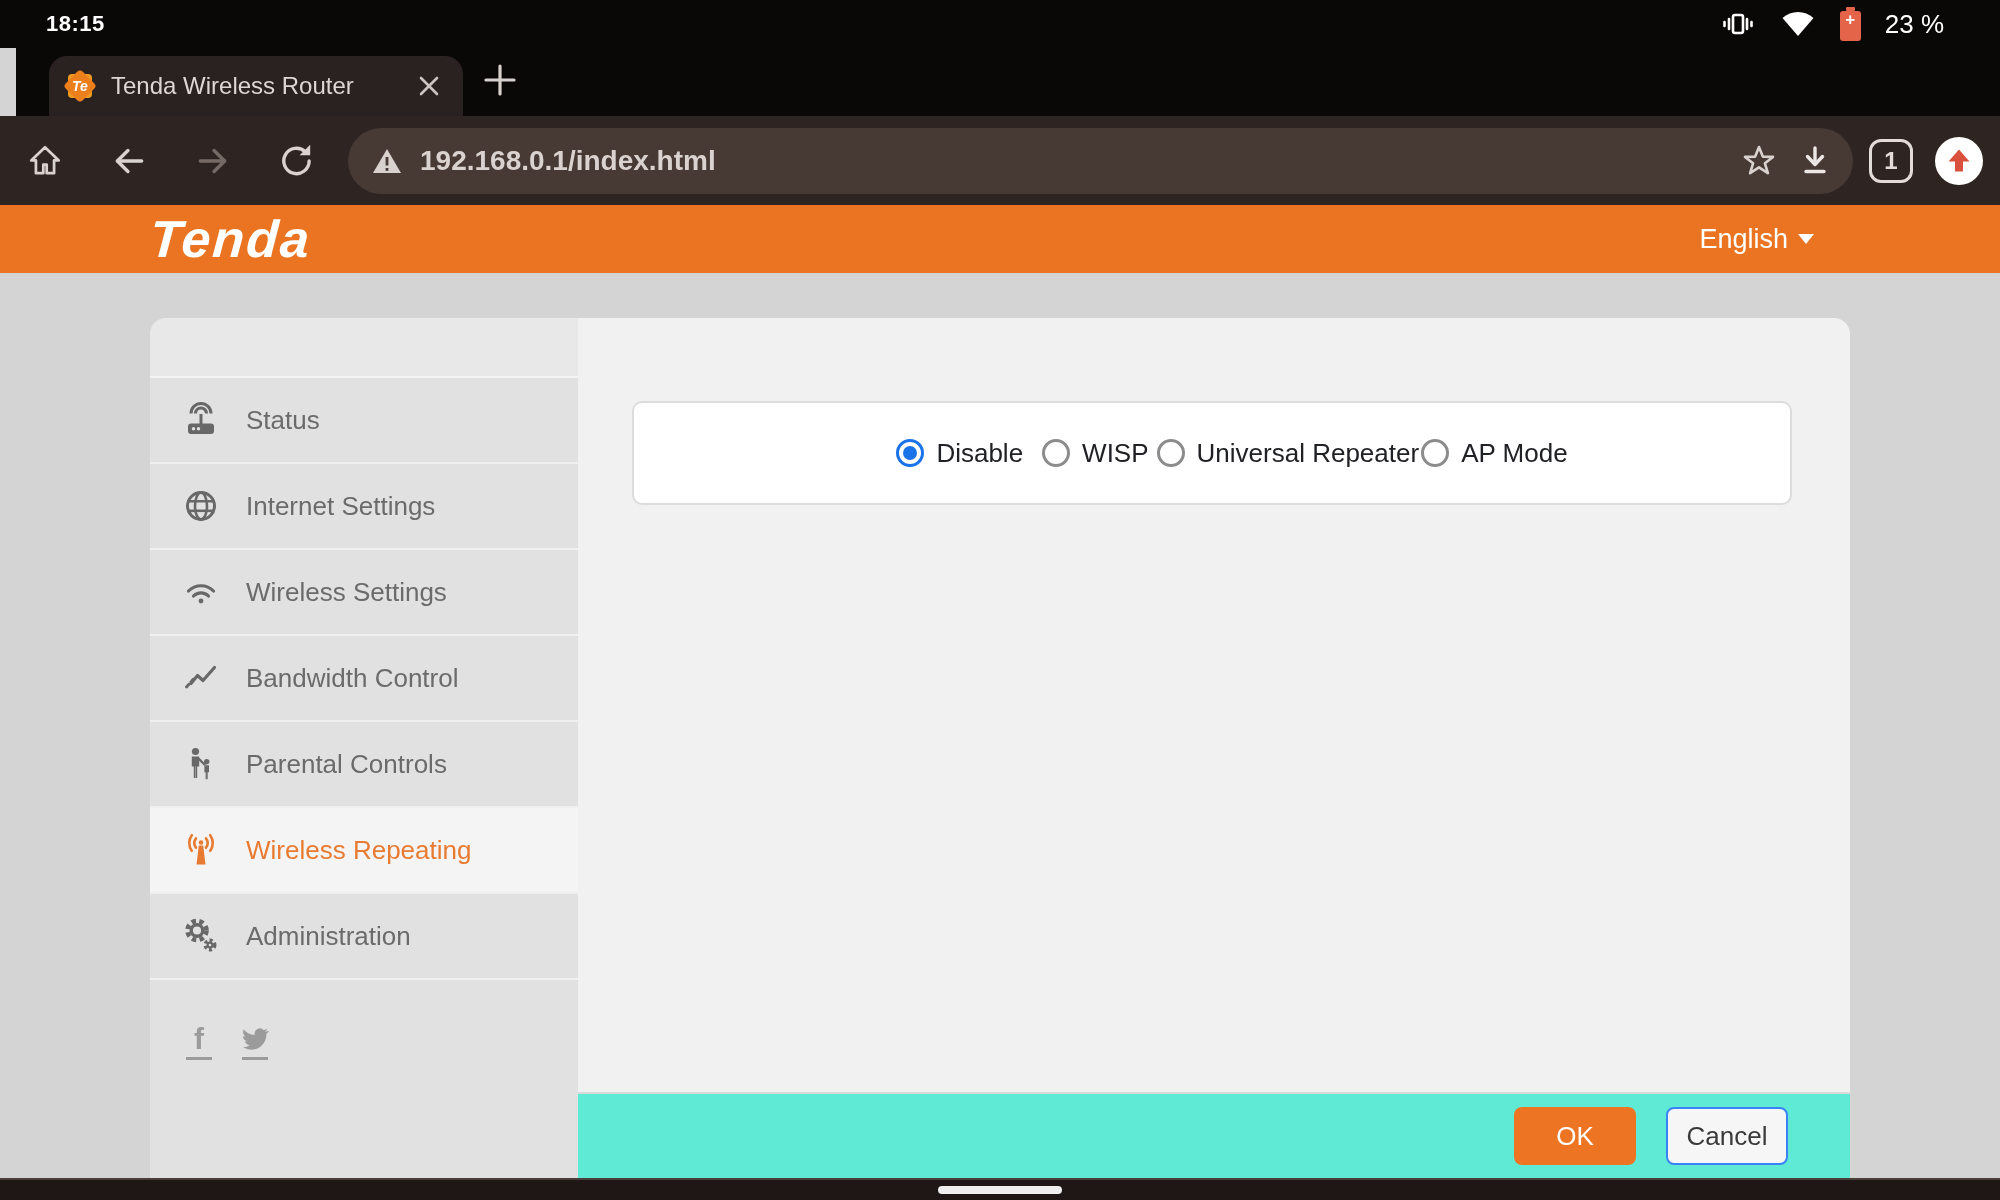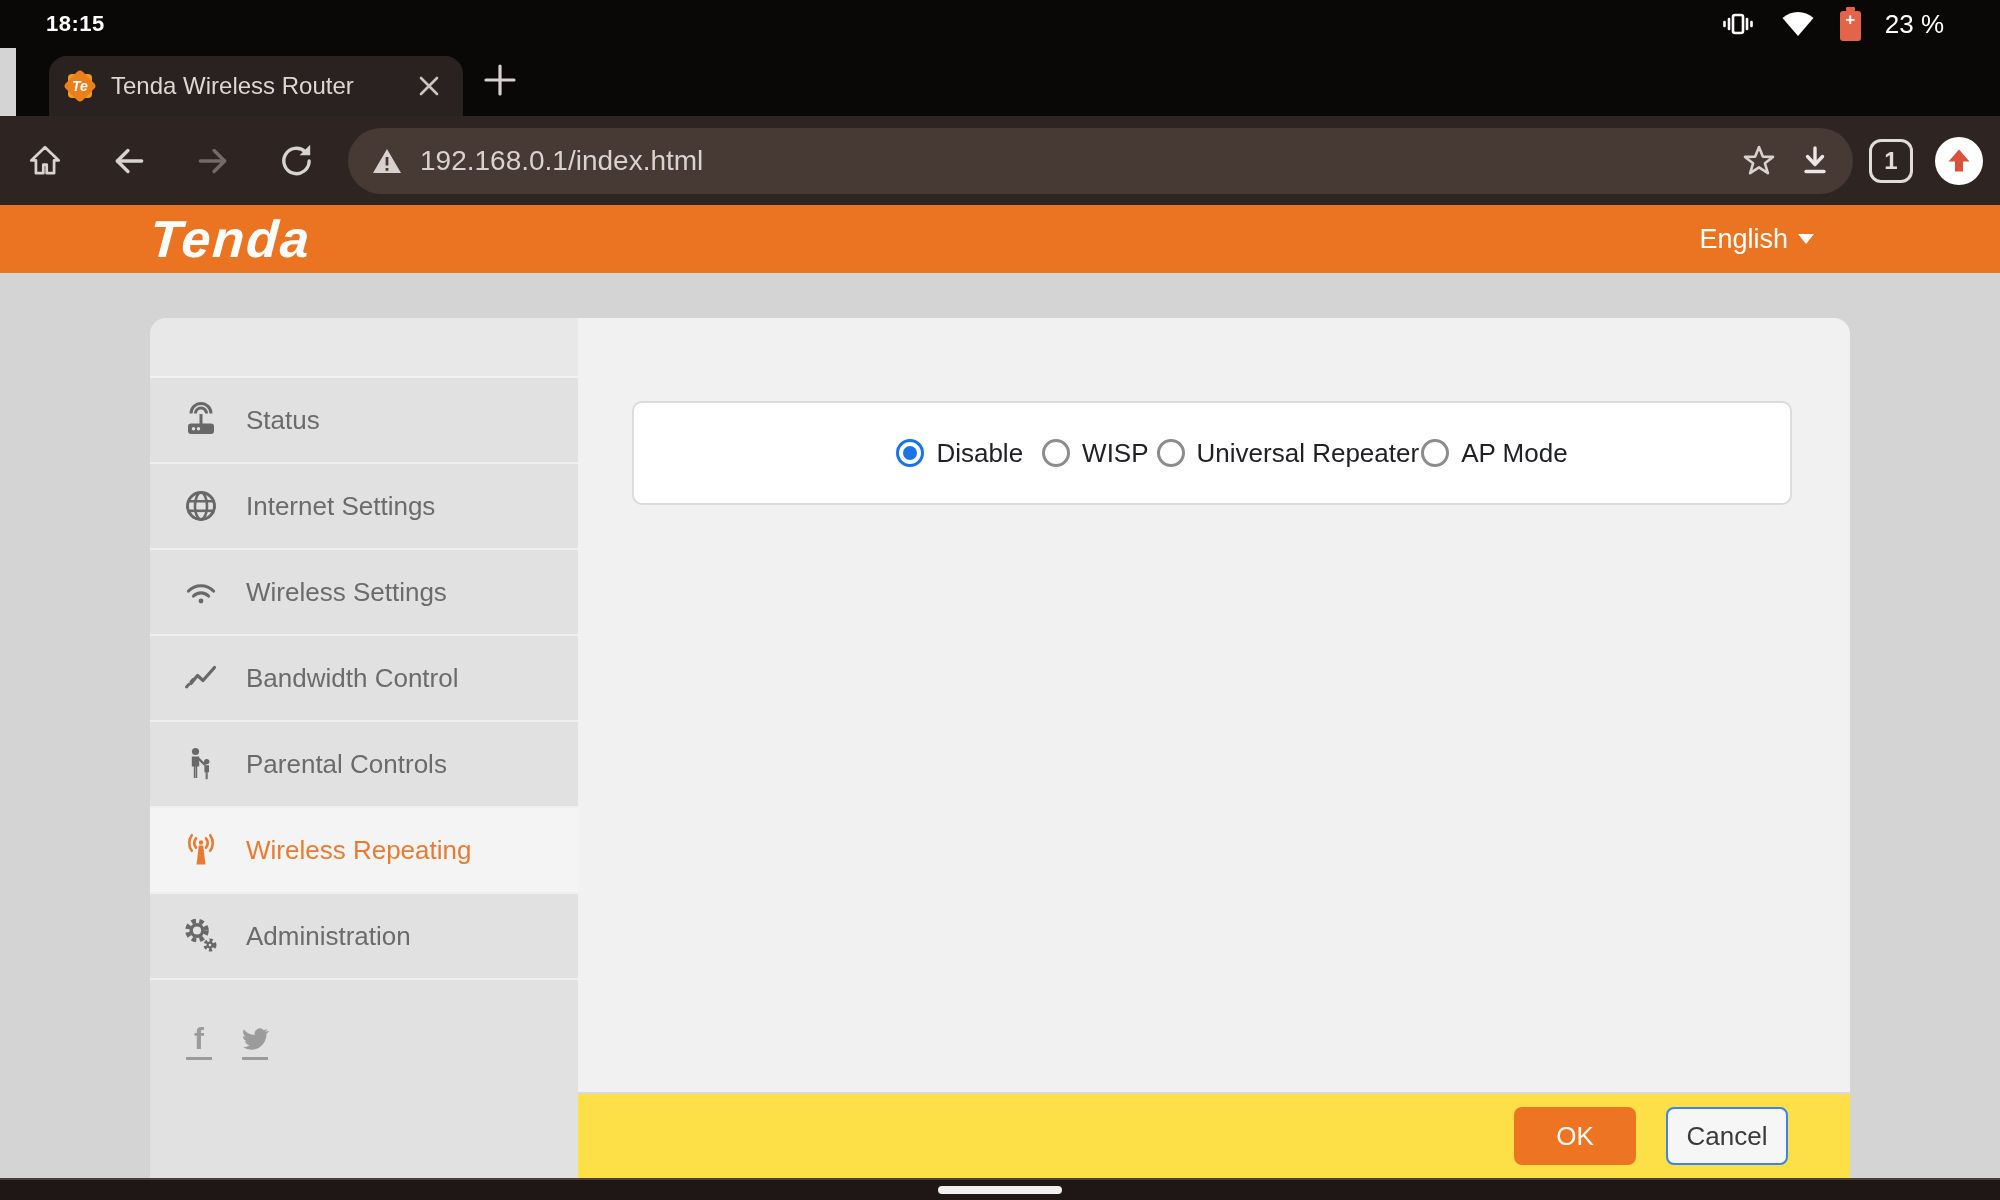--- a/index.html
+++ b/index.html
@@ -29,21 +29,21 @@
   .tab-title { flex:1; color:#ddd7d4; font-size:24px; white-space:nowrap; overflow:hidden; }
   .tab-close { width:44px; height:44px; display:flex; align-items:center; justify-content:center; flex:none; }
   .newtab { position:absolute; left:460px; top:8px; width:48px; height:48px; display:flex; align-items:center; justify-content:center; }
 
   
   .toolbar { position:absolute; left:0; top:116px; width:2000px; height:89px; background:#2e2522;
     display:flex; align-items:center; padding:0 17px 0 12px; }
   .tb-btn { width:66px; height:66px; border-radius:50%; display:flex; align-items:center; justify-content:center; flex:none; margin-right:18px; }
   .omnibox { flex:1; height:66px; background:#473a35; border-radius:33px; display:flex; align-items:center;
     padding:0 10px 0 24px; margin-right:16px; }
-  .omnibox .url { flex:1; color:#d9d2ce; font-size:28px; margin-left:18px; white-space:nowrap; overflow:hidden; }
+  .omnibox .url { flex:1; color:#d9d2ce; font-size:28px; margin-left:18px; white-space:nowrap; overflow:hidden;font-weight:bold; }
   .ob-btn { width:56px; height:56px; border-radius:50%; display:flex; align-items:center; justify-content:center; flex:none; }
   .tabcount { width:44px; height:44px; border:3px solid #e2dbd8; border-radius:12px; color:#e2dbd8;
     font-size:24px; font-weight:700; display:flex; align-items:center; justify-content:center; flex:none; margin-right:22px; }
   .updatebtn { width:48px; height:48px; border-radius:50%; background:#fff; display:flex; align-items:center; justify-content:center; flex:none; }
 
   
   .site-header { position:absolute; left:0; top:205px; width:2000px; height:68px; background:#ea7421;
     display:flex; align-items:center; justify-content:space-between; padding:0 186px 0 150px; }
   .logo { color:#fff; font-size:52px; font-weight:700; font-style:italic; letter-spacing:2px; transform:skewX(-4deg); line-height:1; }
   .lang { display:flex; align-items:center; gap:10px; color:#fff; font-size:27px; }
@@ -72,21 +72,21 @@
     border:2px solid #dcdcdc; border-radius:10px; display:flex; align-items:center; justify-content:center; }
   .modes { display:flex; align-items:center; margin-left:40px; }
   .mode { display:flex; align-items:center; gap:12px; font-size:26px; color:#202124; cursor:pointer; }
   .mode.m0 { margin-right:19px; } .mode.m1 { margin-right:8px; } .mode.m2 { margin-right:2px; }
   .radio { width:28px; height:28px; border-radius:50%; border:3px solid #8c8c8c; flex:none; position:relative; background:#fff; }
   .radio.checked { border-color:#1a73e8; }
   .radio.checked::after { content:""; position:absolute; left:50%; top:50%; width:14px; height:14px;
     border-radius:50%; background:#1a73e8; transform:translate(-50%,-50%); }
 
   .actionbar { position:absolute; left:0; right:0; bottom:0; height:86px; border-top:2px solid #d9d9d9;
-    display:flex; align-items:center; justify-content:flex-end; gap:30px; padding-right:62px; background:#fde047;padding-left:24px; }
+    display:flex; align-items:center; justify-content:flex-end; gap:30px; padding-right:62px; background:#5eead4;padding-left:24px; }
   .btn { height:58px; width:122px; border-radius:8px; font-size:26px; display:flex; align-items:center;
     justify-content:center; cursor:pointer; border:none; font-family:inherit; }
   .btn-ok { background:#ed7423; color:#fff; }
   .btn-cancel { background:#f7f6f6; color:#3a3a3a; border:2px solid #3b82f6; }
 
   
   .navbar { position:absolute; left:0; top:1178px; width:2000px; height:22px; background:#1f1715; border-top:2px solid #493e39; }
   .navbar .pill { position:absolute; left:50%; top:6px; transform:translateX(-50%); width:124px; height:8px; border-radius:4px; background:#f0eeee; }
 
   svg { display:block; }

